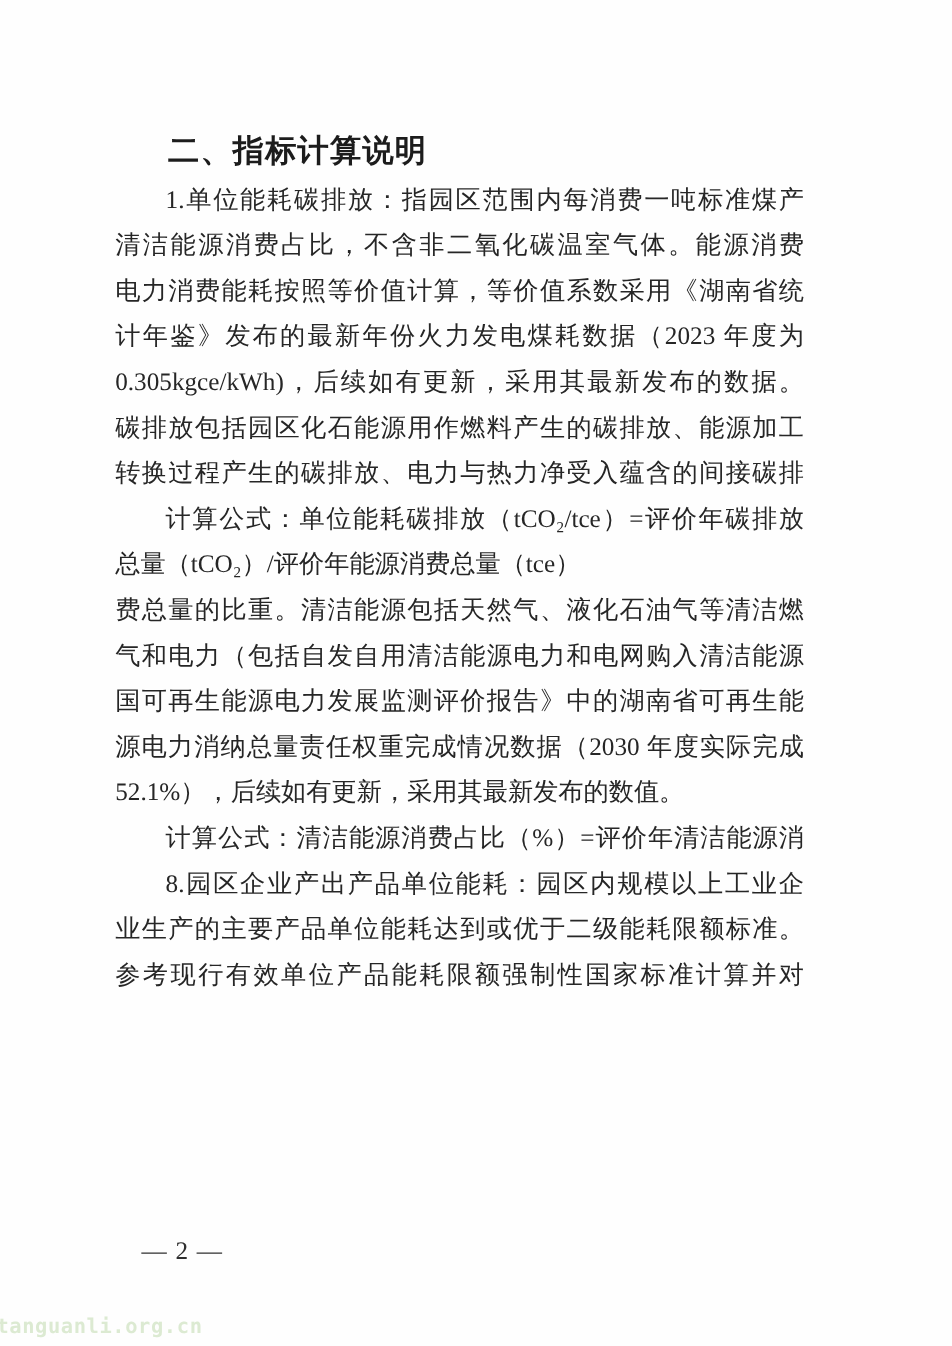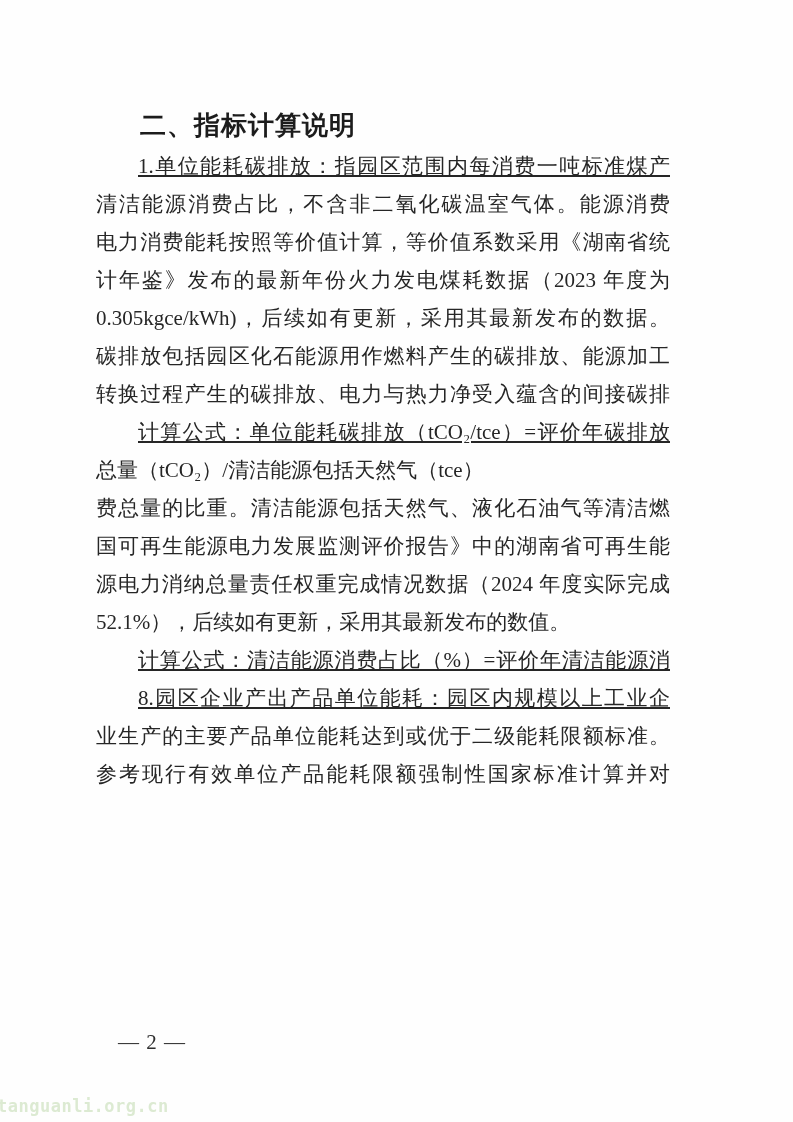--- a/index.html
+++ b/index.html
@@ -22,21 +22,21 @@
     letter-spacing: 1px;
   }
   .line {
     font-size: 21px;
     line-height: 38px; height: 38px;
     color: #262626;
     text-align: justify;
     overflow: hidden;
   }
   .line.fill { text-align-last: justify; }
-  .line.indent { text-indent: 2em; text-decoration: underline; }
+  .line.indent { text-indent: 2em; }
   .page-number {
     position: absolute; left: 118px; top: 1030px;
     font-size: 21px; color: #2e2e2e; letter-spacing: 1px;
   }
   .watermark {
     position: absolute; left: -3px; top: 1094px;
     font-family: "DejaVu Sans Mono", monospace;
     font-weight: bold;
     font-size: 17px; line-height: 24px;
     color: #dcead2;
@@ -50,24 +50,25 @@
   <div class="content">
     <div class="heading">二、指标计算说明</div>
     <div class="line indent fill">1.单位能耗碳排放：指园区范围内每消费一吨标准煤产</div>
     <div class="line fill">清洁能源消费占比，不含非二氧化碳温室气体。能源消费</div>
     <div class="line fill">电力消费能耗按照等价值计算，等价值系数采用《湖南省统</div>
     <div class="line fill">计年鉴》发布的最新年份火力发电煤耗数据（2023 年度为</div>
     <div class="line fill">0.305kgce/kWh)，后续如有更新，采用其最新发布的数据。</div>
     <div class="line fill">碳排放包括园区化石能源用作燃料产生的碳排放、能源加工</div>
     <div class="line fill">转换过程产生的碳排放、电力与热力净受入蕴含的间接碳排</div>
     <div class="line indent fill">计算公式：单位能耗碳排放（tCO₂/tce）=评价年碳排放</div>
-    <div class="line">总量（tCO₂）/清洁能源包括天然气（tce）</div>
+    <div class="line">总量（tCO₂）/评价年能源消费总量（tce）</div>
     <div class="line fill">费总量的比重。清洁能源包括天然气、液化石油气等清洁燃</div>
+    <div class="line fill">气和电力（包括自发自用清洁能源电力和电网购入清洁能源</div>
     <div class="line fill">国可再生能源电力发展监测评价报告》中的湖南省可再生能</div>
-    <div class="line fill">源电力消纳总量责任权重完成情况数据（2024 年度实际完成</div>
+    <div class="line fill">源电力消纳总量责任权重完成情况数据（2030 年度实际完成</div>
     <div class="line">52.1%），后续如有更新，采用其最新发布的数值。</div>
     <div class="line indent fill">计算公式：清洁能源消费占比（%）=评价年清洁能源消</div>
     <div class="line indent fill">8.园区企业产出产品单位能耗：园区内规模以上工业企</div>
     <div class="line fill">业生产的主要产品单位能耗达到或优于二级能耗限额标准。</div>
     <div class="line fill">参考现行有效单位产品能耗限额强制性国家标准计算并对</div>
   </div>
   <div class="page-number">— 2 —</div>
   <div class="watermark">tanguanli.org.cn</div>
 </div>
 

